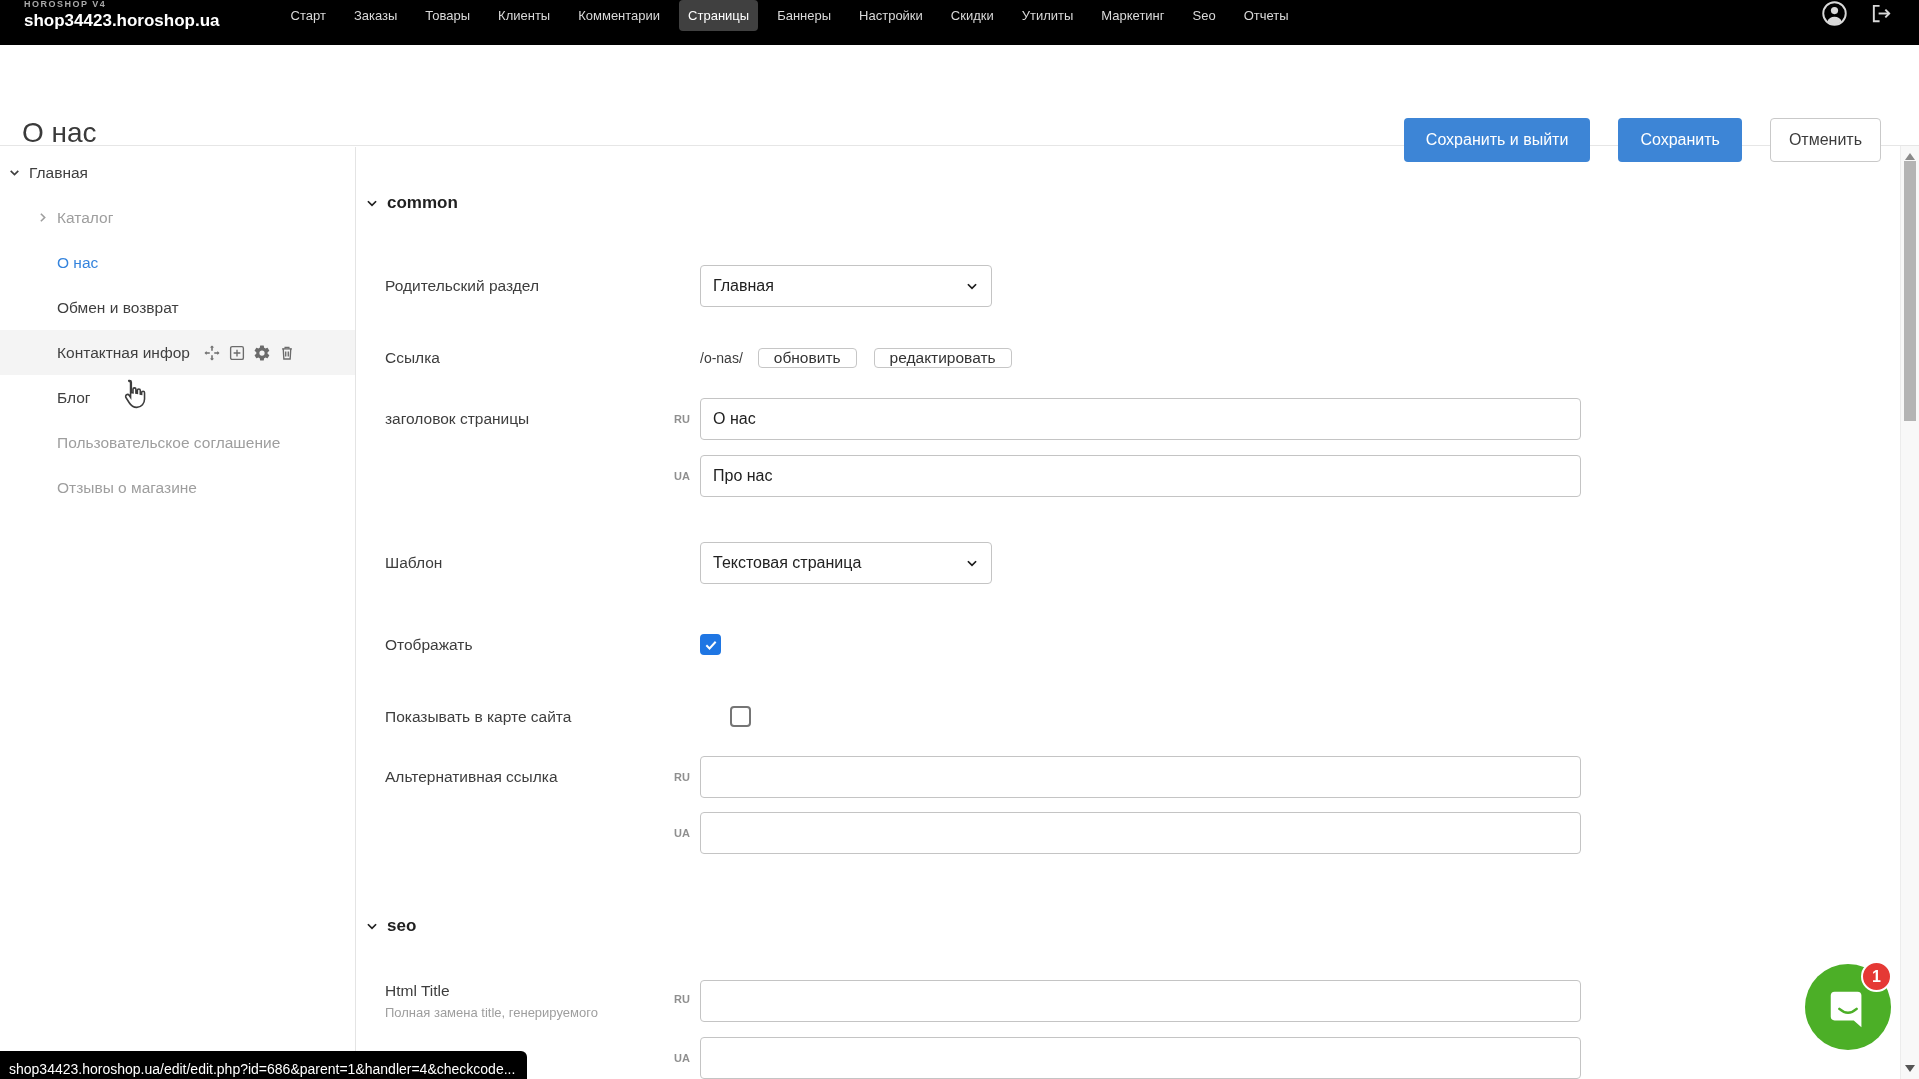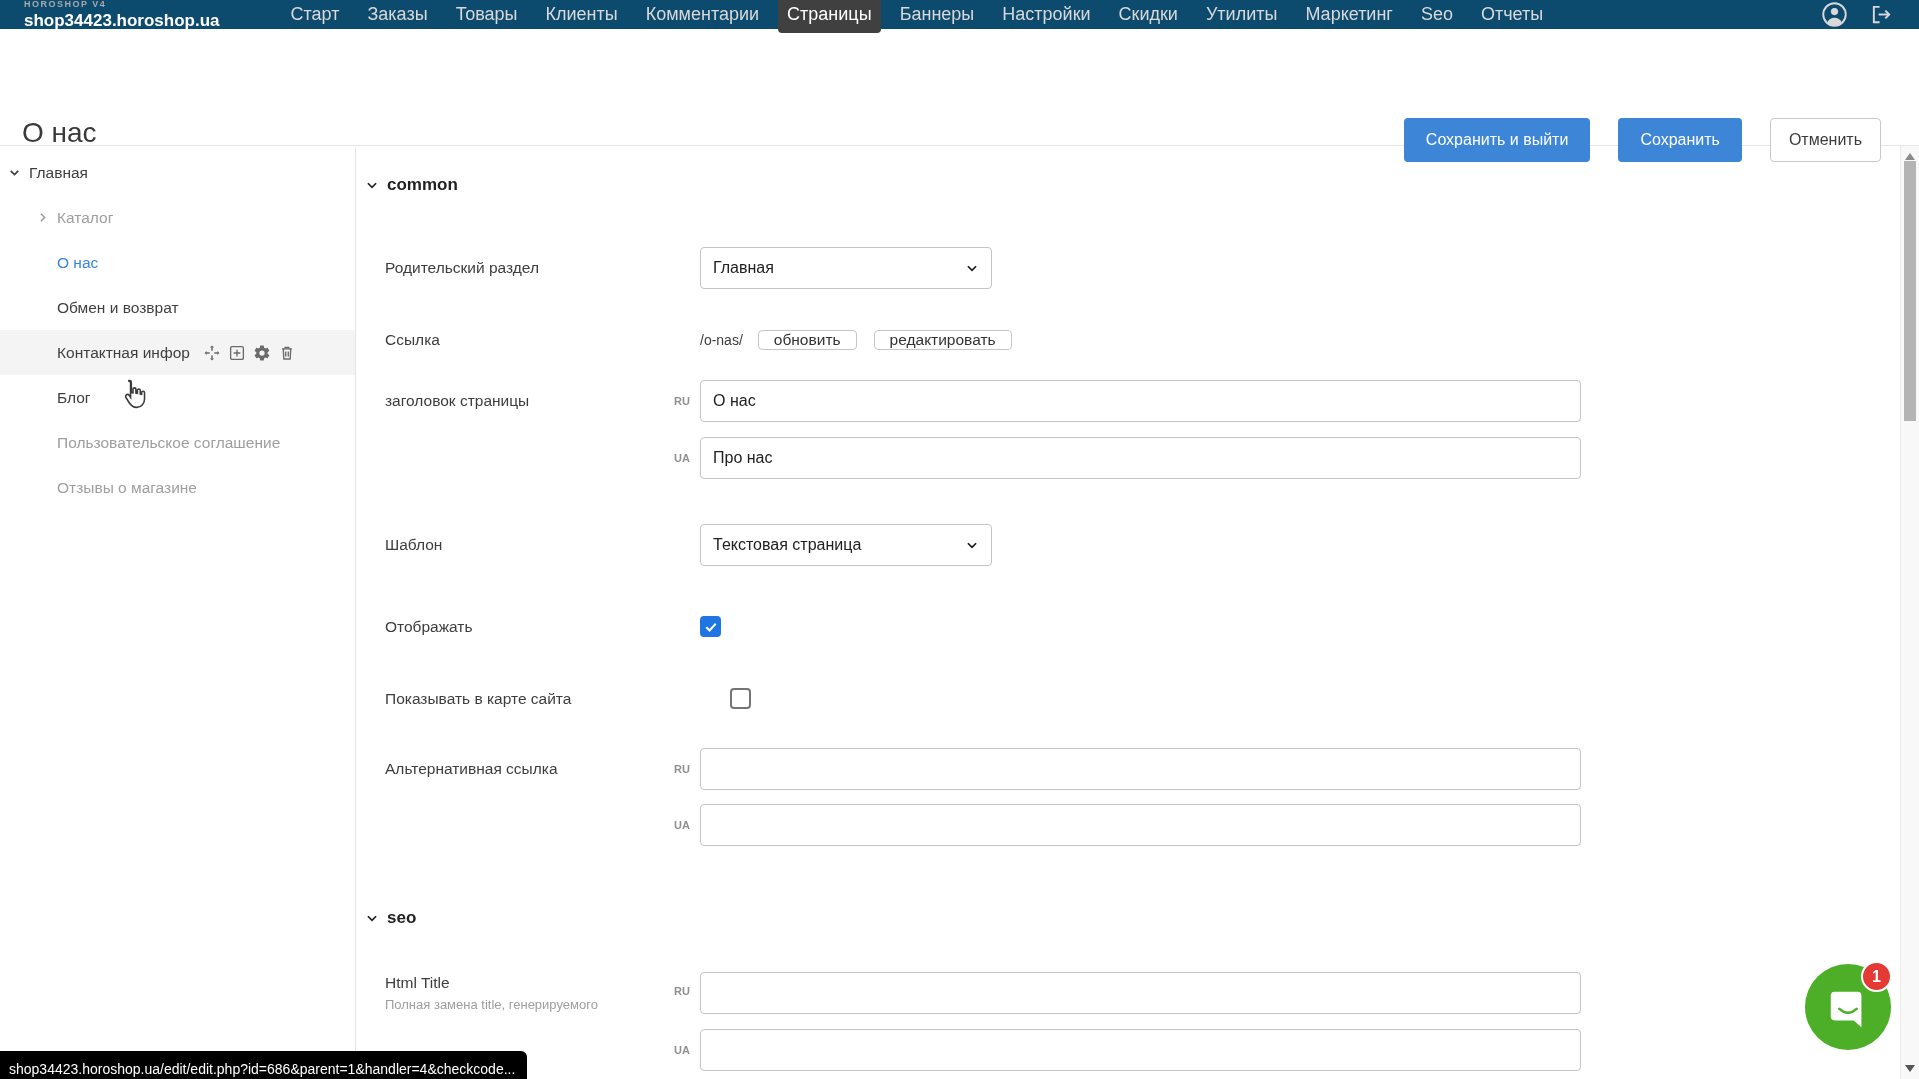--- a/index.html
+++ b/index.html
@@ -5,29 +5,29 @@
   * { margin:0; padding:0; box-sizing:border-box; }
   html,body { width:1919px; height:1079px; }
   body {
     position:relative; overflow:hidden; background:#fff;
     font-family:"Liberation Sans", sans-serif; color:#3c3c3c;
   }
   svg { display:block; }
 
   
   .topbar {
-    position:absolute; top:0; left:0; width:1919px; height:29px;
-    background:#0c4a6e; display:flex; align-items:center; z-index:40;
+    position:absolute; top:0; left:0; width:1919px; height:45px;
+    background:#000000; display:flex; align-items:flex-start; z-index:40;
   }
   .logo { margin-left:24px; line-height:1; cursor:pointer; }
   .logo-small { font-size:9px; letter-spacing:1.5px; color:#a9a9a9; font-weight:bold; margin-bottom:3px; }
   .logo-main  { font-size:17px; font-weight:bold; color:#fff; }
   .topnav { display:flex; align-items:center; margin-left:62px; gap:10px; }
   .topnav .nav-item {
-    color:#d9d9d9; font-size:18px; padding:8px 9px; border-radius:4px;
+    color:#d9d9d9; font-size:13px; padding:8px 9px; border-radius:4px;
     cursor:pointer; white-space:nowrap;
   }
   .topnav .nav-item.active { background:#404040; color:#fff; }
   .topbar-right { margin-left:auto; margin-right:26px; display:flex; align-items:center; gap:22px; }
   .topbar-icon { cursor:pointer; }
 
   
   .page-header {
     position:absolute; top:45px; left:0; width:1919px; height:101px;
     background:#fff; border-bottom:1px solid #e6e6e6; z-index:30;
@@ -53,21 +53,21 @@
   .t-normal { color:#3f3f3f; } .t-muted { color:#9e9e9e; } .t-active { color:#3584dd; }
   .row-actions { display:flex; align-items:center; gap:7px; margin-left:13px; }
   .row-actions .act { cursor:pointer; display:flex; }
   .hand-cursor { position:absolute; left:118px; top:378px; z-index:50; pointer-events:none; }
 
   
   .main { position:absolute; top:147px; left:357px; right:19px; bottom:0; background:#fff; overflow:hidden; }
   .section-head { display:flex; align-items:center; padding-left:8px; cursor:pointer; height:28px; }
   .section-head .sec-chev { margin-right:8px; display:flex; }
   .section-head .sec-title { font-size:17px; font-weight:bold; color:#212121; }
-  .sec-common { margin-top:24px; }
+  .sec-common { margin-top:42px; }
   .frow { display:flex; align-items:center; padding-left:28px; }
   .flabel { width:262px; font-size:15.5px; color:#3d3d3d; flex-shrink:0; }
   .lang-badge { width:53px; flex-shrink:0; text-align:right; padding-right:10px;
                 font-size:11px; font-weight:bold; color:#8f8f8f; }
   .txt-input { width:881px; height:42px; border:1px solid #c4c4c4; border-radius:4px;
                font-size:16px; padding:0 12px; color:#212121; outline:none;
                font-family:"Liberation Sans", sans-serif; background:#fff; }
   .fake-select { width:292px; height:42px; border:1px solid #c4c4c4; border-radius:4px;
                  display:flex; align-items:center; padding:0 12px; font-size:16px;
                  color:#212121; cursor:pointer; background:#fff; }
@@ -295,21 +295,21 @@
   <div class="frow" style="margin-top:51px;gap:15px;">
     <div class="flabel">Показывать в карте сайта</div>
     <div class="lang-badge"></div>
     <div class="checkbox">
       <svg width="14" height="14" viewBox="0 0 24 24" fill="none" stroke="#fff" stroke-width="3.4" style="visibility:hidden">
           <path d="M4 12.5l5.5 5.5L20 6.5"></path>
         </svg>
     </div>
   </div>
 
-  <div class="frow" style="margin-top:39px;">
+  <div class="frow" style="margin-top:29px;">
     <div class="flabel">Альтернативная ссылка</div>
     <div class="lang-badge">RU</div>
     <input class="txt-input" value="" style="">
   </div>
   <div class="frow" style="margin-top:14px;">
     <div class="flabel"></div>
     <div class="lang-badge">UA</div>
     <input class="txt-input" value="" style="">
   </div>
 

